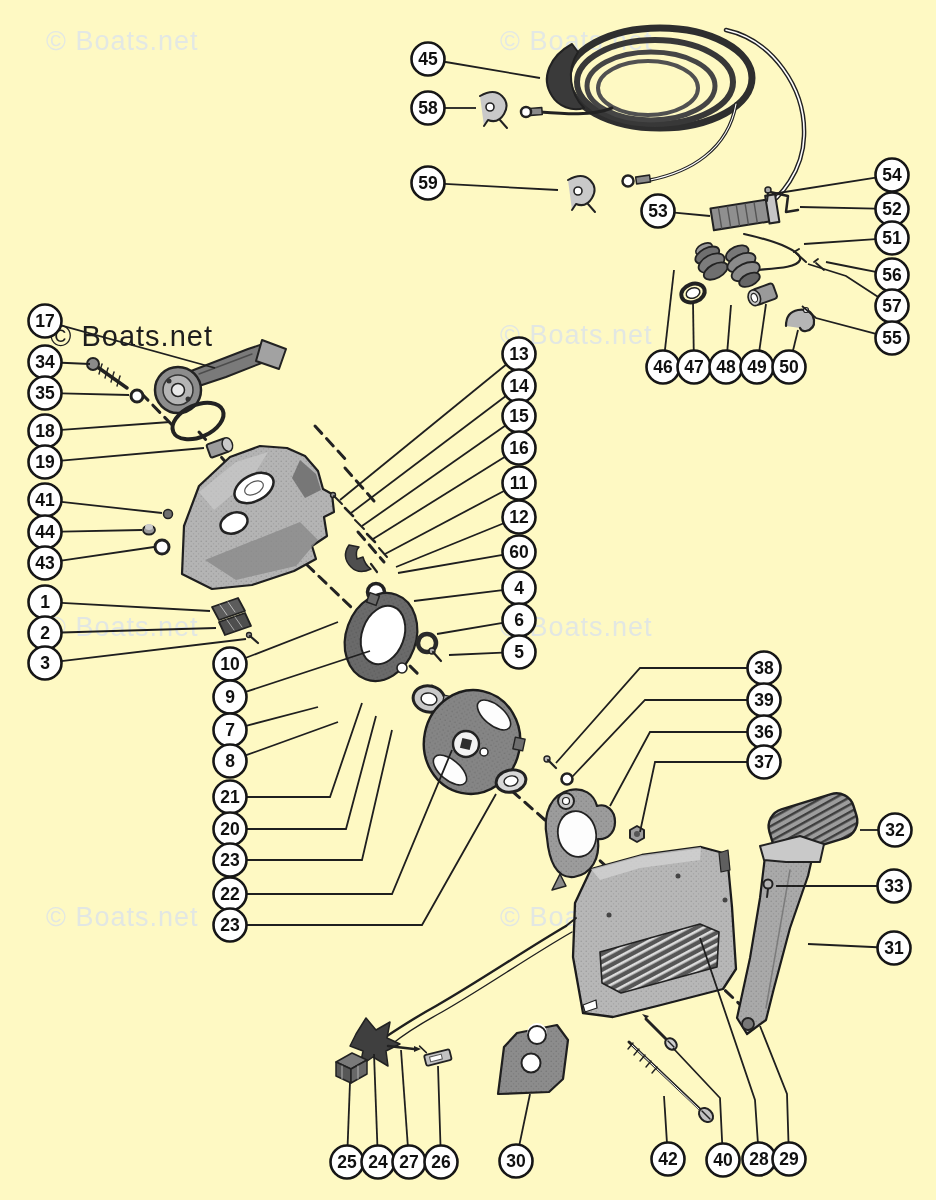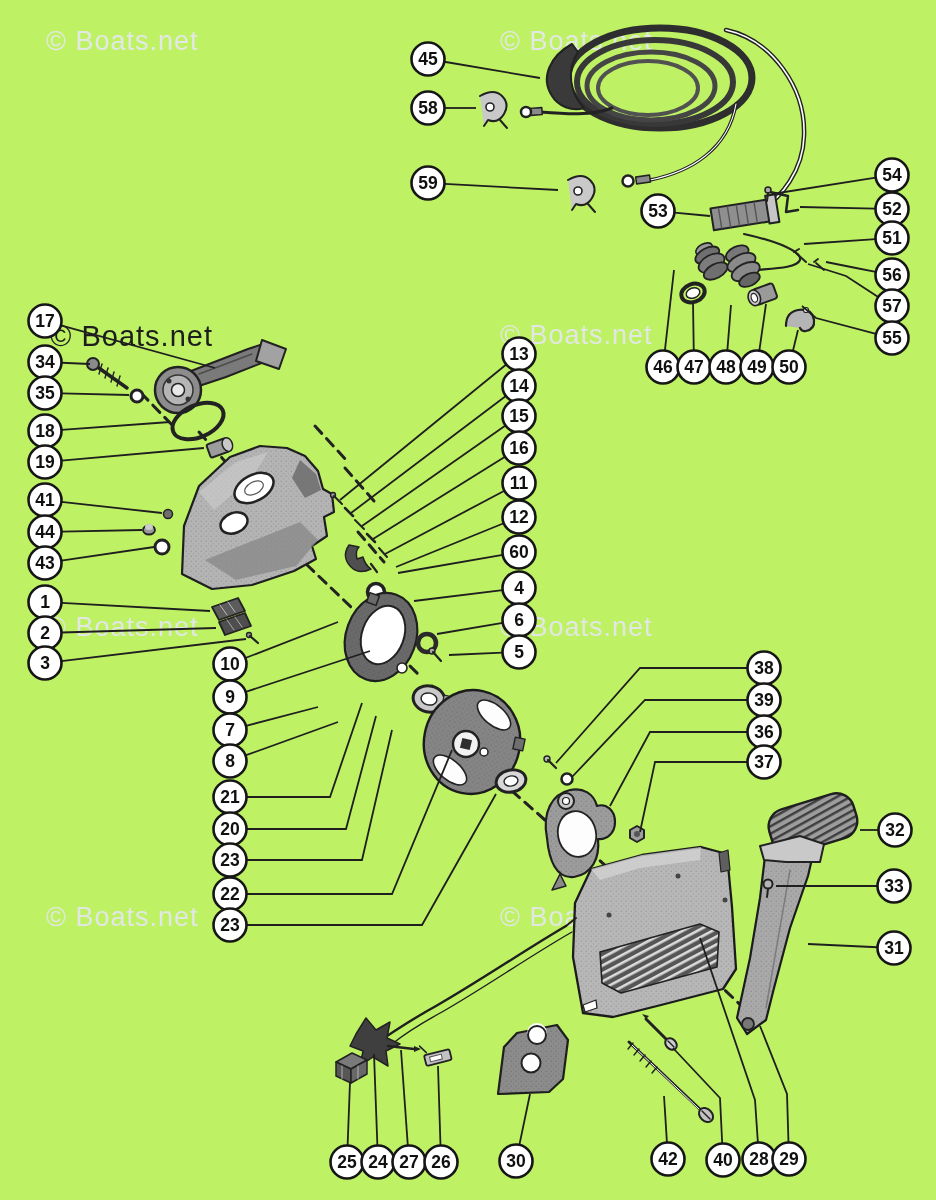--- a/index.html
+++ b/index.html
@@ -1,17 +1,17 @@
 <!DOCTYPE html>
 <html><head>
 <meta charset="utf-8">
 <style>
   html,body{margin:0;padding:0;background:#ffffff;}
   body{font-family:"Liberation Sans",sans-serif;}
-  .page{position:relative;width:936px;height:1200px;background:#bef264;overflow:hidden;}
+  .page{position:relative;width:936px;height:1200px;background:#fef9c3;overflow:hidden;}
   svg{display:block;}
   text.callout-num{font-family:"Liberation Sans",sans-serif;font-weight:700;fill:#101010;}
   text.wm{font-family:"Liberation Sans",sans-serif;letter-spacing:1px;}
 </style>
 </head>
 <body>
 
 <div class="page">
 <svg id="diagram" width="936" height="1200" viewBox="0 0 936 1200" xmlns="http://www.w3.org/2000/svg">
   <defs>

